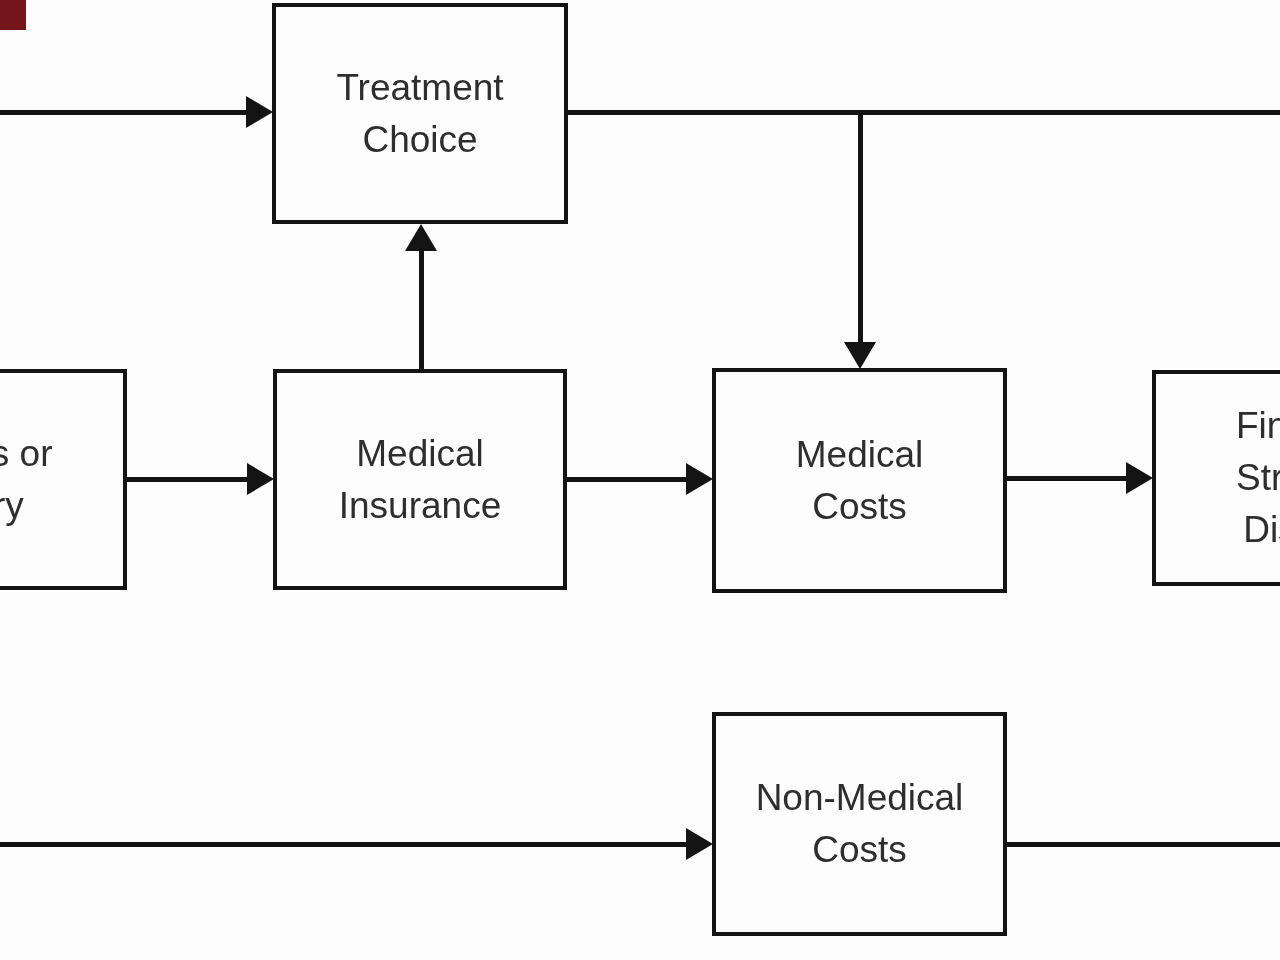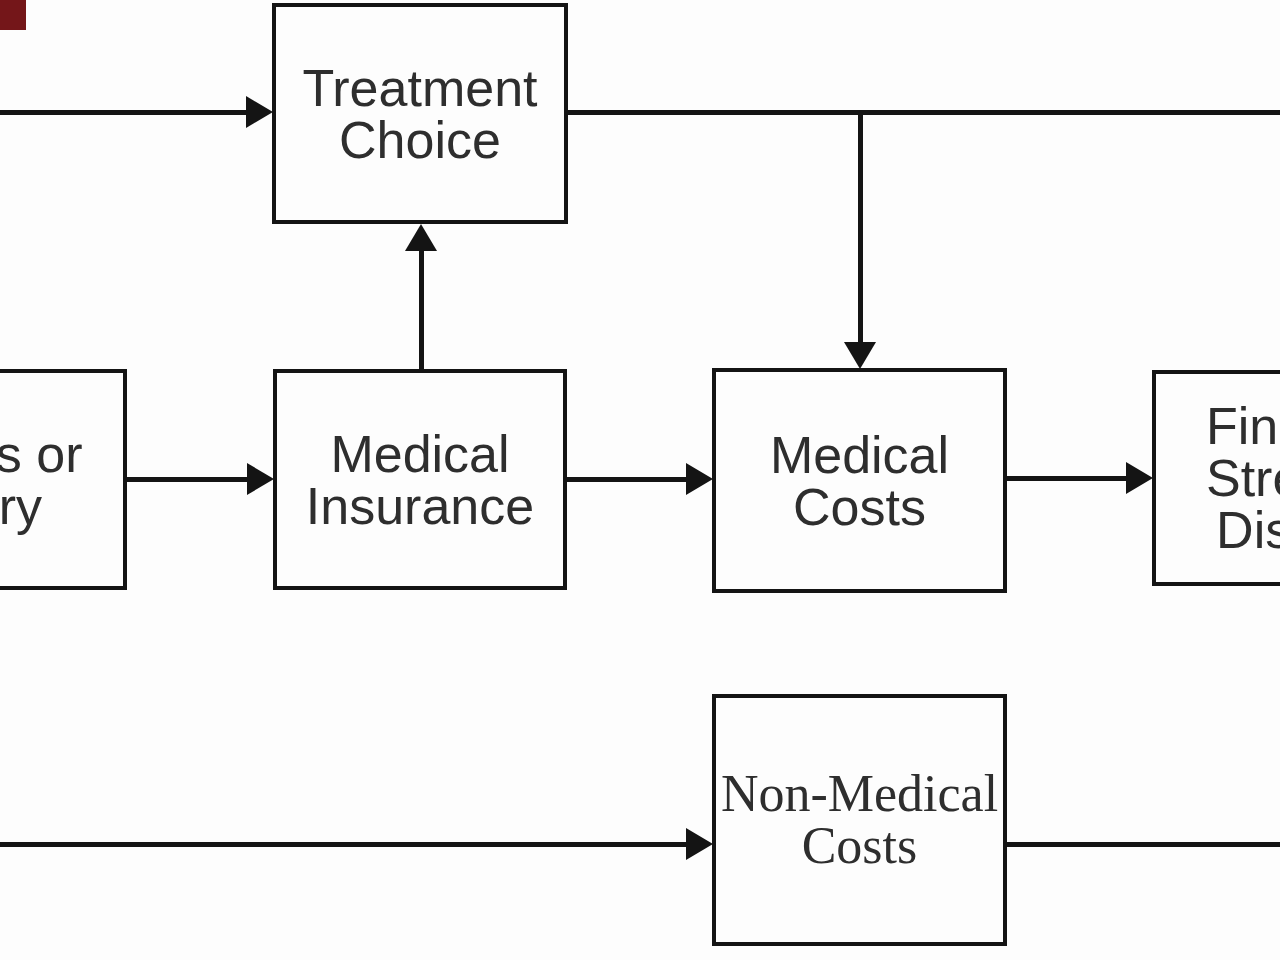--- a/index.html
+++ b/index.html
@@ -15,21 +15,21 @@
     position: absolute;
     box-sizing: border-box;
     border: 4px solid #141414;
     background: #fdfdfd;
     display: flex;
     align-items: center;
     justify-content: center;
     text-align: center;
   }
   .node-label {
-    font-size: 52px;
+    font-size: 37px;
     line-height: 52px;
     color: #2e2e2e;
     white-space: pre-line;
   }
   .hline, .vline { position: absolute; background: #141414; }
   .arr { position: absolute; width: 0; height: 0; }
   .arr-right {
     border-left: 27px solid #141414;
     border-top: 16px solid transparent;
     border-bottom: 16px solid transparent;
@@ -50,21 +50,21 @@
     width: 26px; height: 30px;
     background: #741619;
   }
 
   
   #node-treatment { left: 272px; top: 3px;   width: 296px; height: 221px; }
   #node-illness   { left: -170px; top: 369px; width: 297px; height: 221px; }
   #node-insurance { left: 273px; top: 369px; width: 294px; height: 221px; }
   #node-medcosts  { left: 712px; top: 368px; width: 295px; height: 225px; }
   #node-financial { left: 1152px; top: 370px; width: 316px; height: 216px; }
-  #node-nonmed    { left: 712px; top: 694px; width: 295px; height: 252px; font-family: Liberation Serif, serif; }
+  #node-nonmed    { left: 712px; top: 712px; width: 295px; height: 224px; }
 
   
   #h-top-in     { left: 0;      top: 110px; width: 248px; height: 5px; }
   #arr-top-in   { left: 246px;  top: 96px; }
   #h-top-out    { left: 564px;  top: 110px; width: 716px; height: 5px; }
   #v-down-mc    { left: 858px;  top: 112px; width: 5px;   height: 231px; }
   #arr-down-mc  { left: 844px;  top: 342px; }
   #v-up-tc      { left: 419px;  top: 251px; width: 5px;   height: 120px; }
   #arr-up-tc    { left: 405px;  top: 224px; }
   #h-ill-mi     { left: 125px;  top: 477px; width: 124px; height: 5px; }

